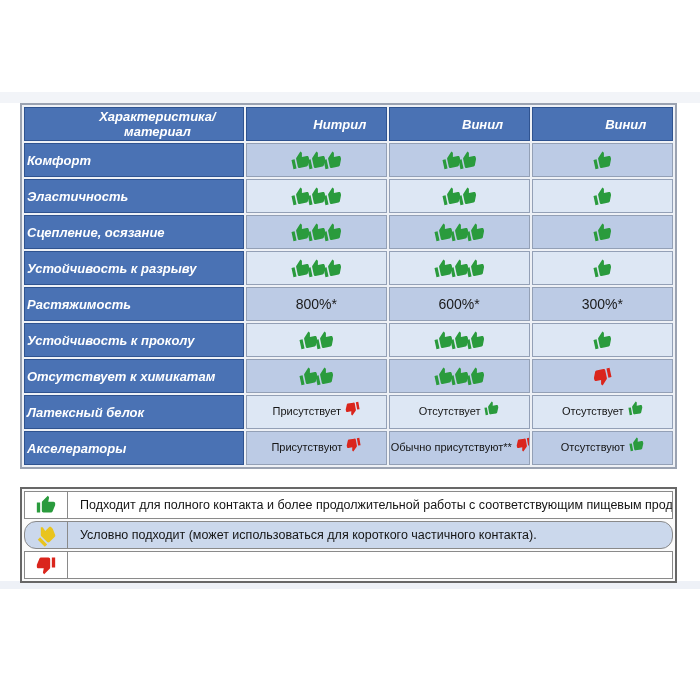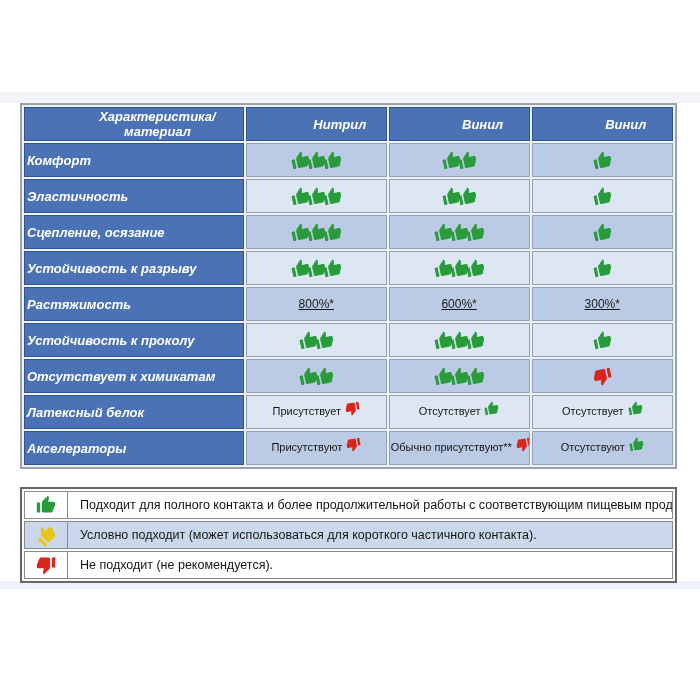--- a/index.html
+++ b/index.html
@@ -25,36 +25,36 @@
     background:var(--header-blue,#4a72b4); border:1px solid var(--header-border,#2f5390);
     color:#ffffff; font-style:italic; font-weight:bold; font-size:13px;
     text-align:left; padding-left:2px; white-space:nowrap;
   }
   .cmp td.val {
     border:1px solid #93a0b6; text-align:center; vertical-align:middle;
     font-size:11px; color:#151515; white-space:nowrap;
   }
   tr.dark  td.val { background:var(--row-dark,#bccbe5); }
   tr.light td.val { background:var(--row-light,#dde7f4); }
-  .pct { font-size:12px; color:#1a1a1a;text-decoration:underline; }
+  .pct { font-size:14px; color:#1a1a1a; }
 
   .ic { display:inline-flex; vertical-align:middle; line-height:0; }
   .cluster .ic { margin-left:-3px; transform:rotate(-12deg); }
   .cluster .ic:first-child { margin-left:0; }
   .pres-ic { margin-left:4px; transform:translateY(-4px) rotate(-10deg); }
 
   .legend {
     position:absolute; left:20px; top:487px; width:653px; z-index:1;
     border:2px solid #676767; background:#fbfbfb;
   }
   .lrow {
     display:flex; align-items:stretch; height:26px; margin:2px;
     border:1px solid #8a8a8a; background:#ffffff;
   }
-  .lrow.alt { background:var(--legend-alt,#cbd8ec); }
+  .lrow.alt { background:var(--legend-alt,#cbd8ec);border-radius:12px; }
   .lic {
     width:42px; min-width:42px; border-right:1px solid #8a8a8a;
     display:flex; align-items:center; justify-content:center;
   }
   .ltx {
     display:flex; align-items:center; padding-left:12px; padding-right:6px;
     font-size:12.5px; color:#141414; white-space:nowrap; overflow:hidden;
   }
 </style>
 </head>
@@ -334,15 +334,14 @@
     <div class="ltx">Условно подходит (может использоваться для короткого частичного контакта).</div>
   </div>
   <div class="lrow">
     <div class="lic">
         <span><span class="ic" style="transform: rotate(0deg);">
             <svg viewBox="0 0 24 24" width="20" height="20">
               <path fill="#da251c" d="M15 3H6c-.83 0-1.54.5-1.84 1.22l-3.02 7.05c-.09.23-.14.47-.14.73v2c0 1.1.9 2 2 2h6.31l-.95 4.57-.03.32c0 .41.17.79.44 1.06L9.83 23l6.59-6.59c.36-.36.58-.86.58-1.41V5c0-1.1-.9-2-2-2zm4 0v12h4V3h-4z"></path>
             </svg>
           </span></span>
       </div>
-    <div class="ltx">Не подходит (не рекомендуется).</div>
   </div>
 </div>
 
 </body></html>

